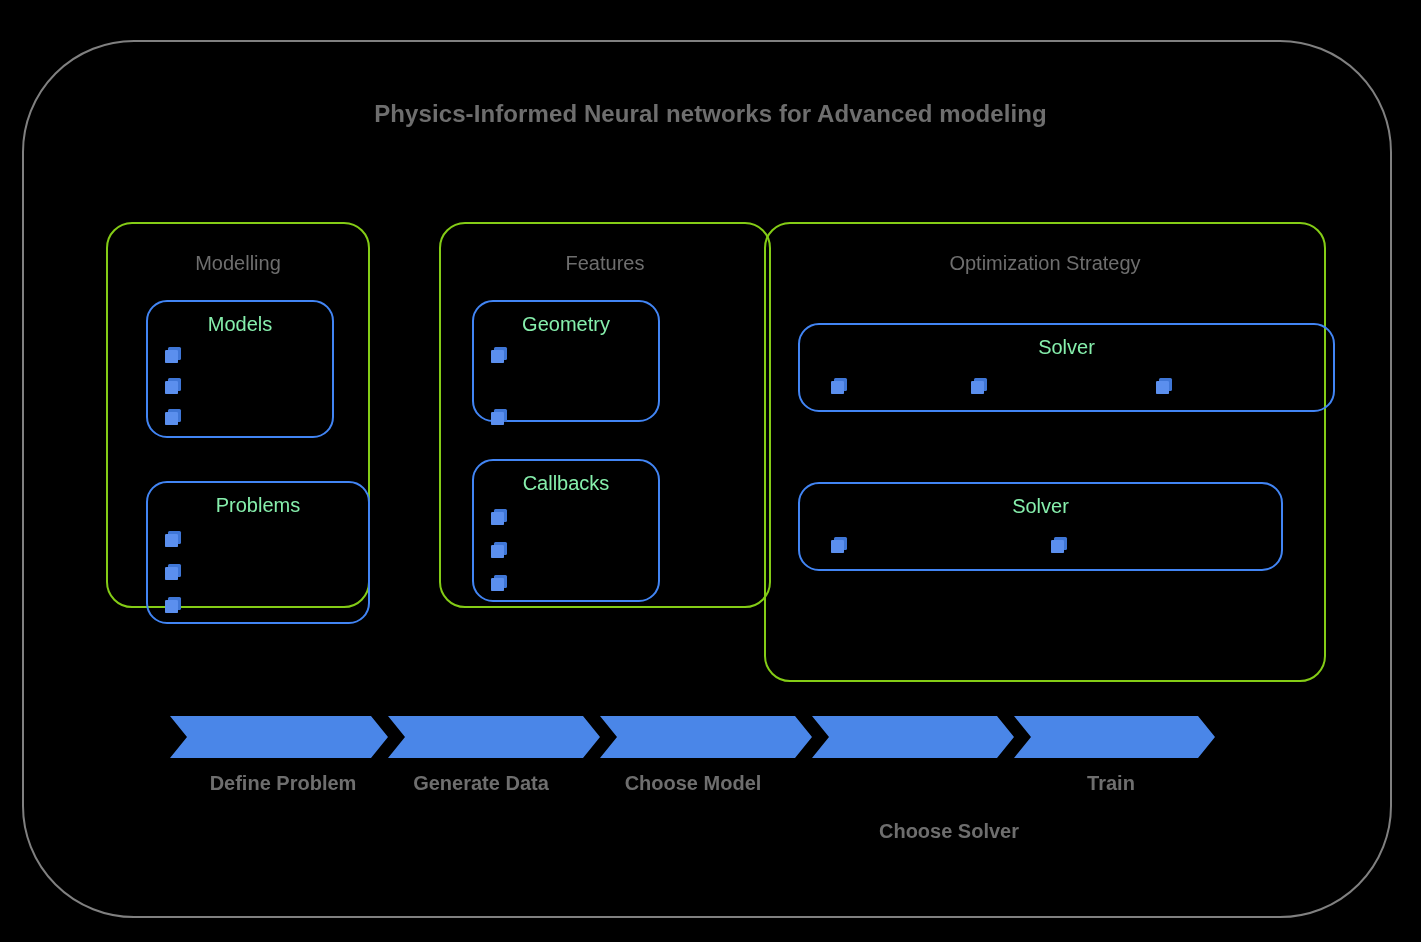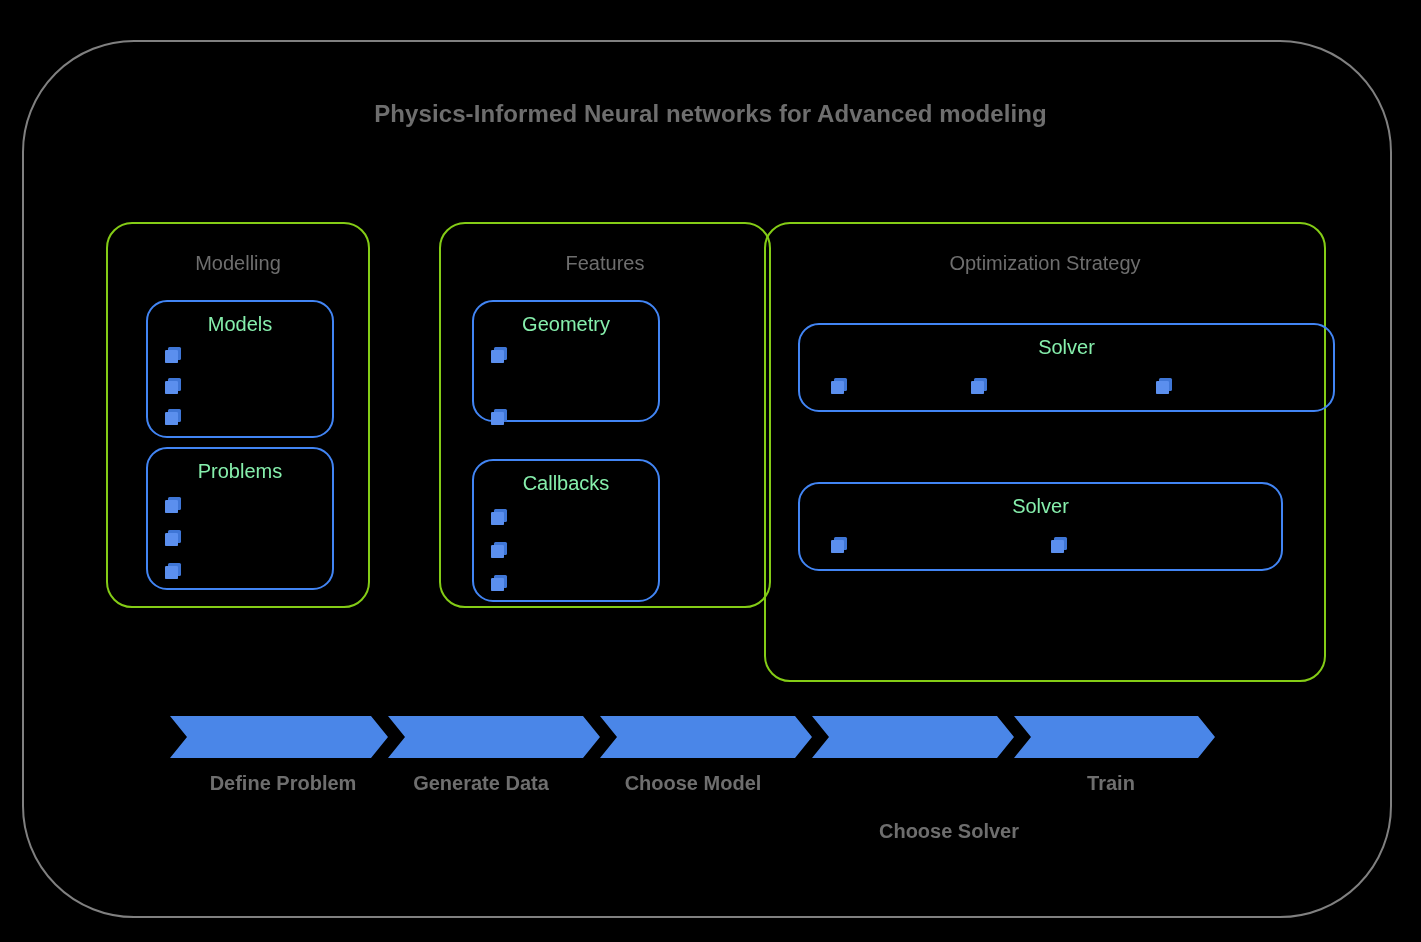--- a/index.html
+++ b/index.html
@@ -83,21 +83,21 @@
     left: 0;
     top: 11px;
     width: 100%;
     text-align: center;
     color: #86efac;
     font-size: 20px;
     font-weight: normal;
   }
 
   #box-models    { left: 146px; top: 300px; width: 188px; height: 138px; }
-  #box-problems  { left: 146px; top: 447px; width: 188px; height: 143px; }
+  #box-problems  { left: 146px; top: 481px; width: 224px; height: 143px; }
   #box-geometry  { left: 472px; top: 300px; width: 188px; height: 122px; }
   #box-callbacks { left: 472px; top: 459px; width: 188px; height: 143px; }
   #box-solver    { left: 798px; top: 323px; width: 537px; height: 89px; }
   #box-trainer   { left: 798px; top: 482px; width: 485px; height: 89px; }
 
   
   .cube-marker {
     position: absolute;
     width: 13px;
     height: 13px;

